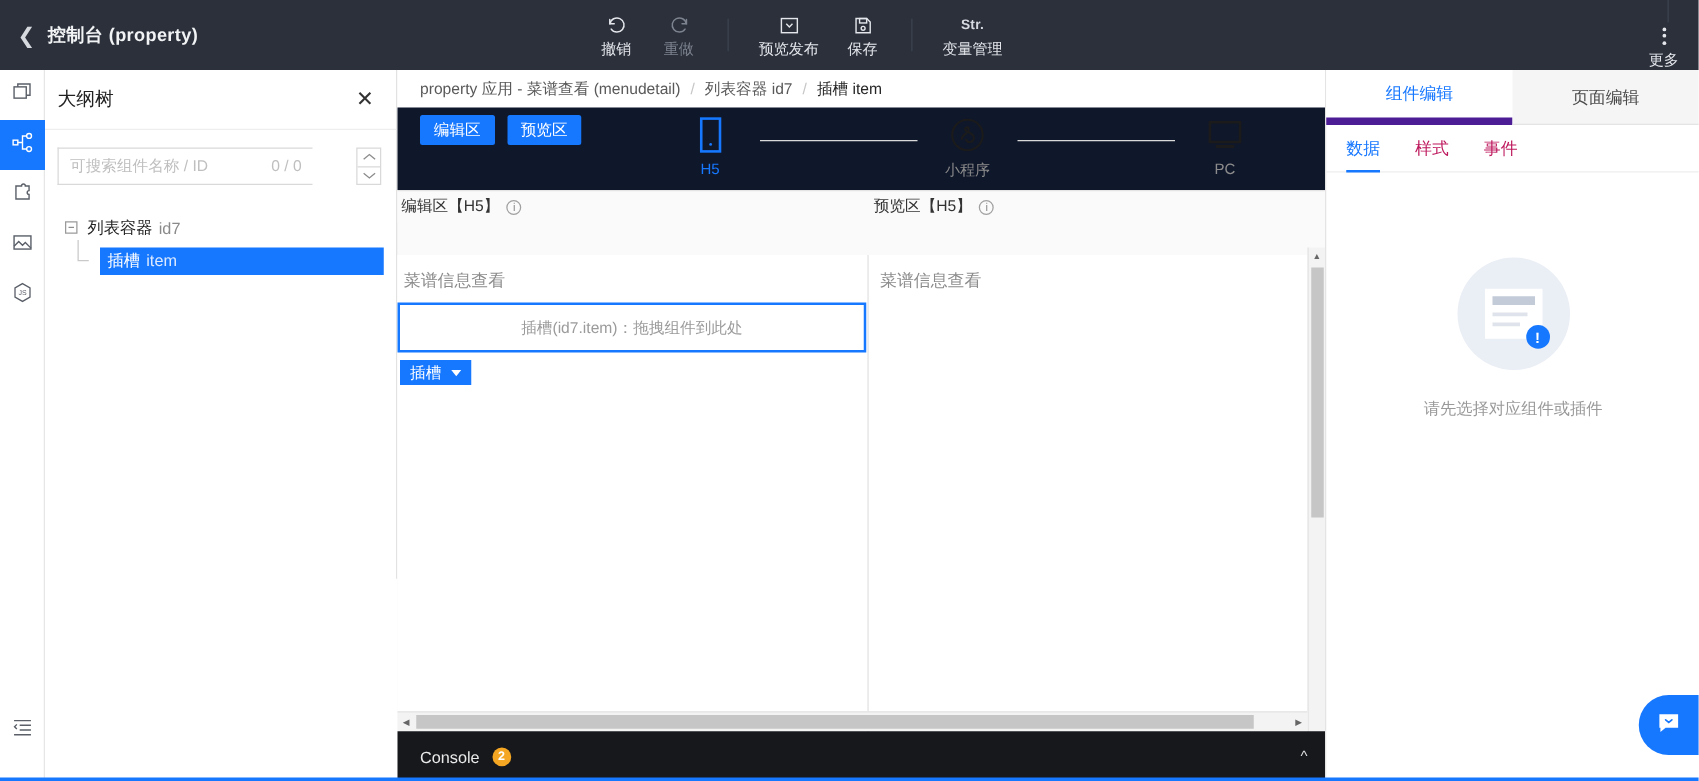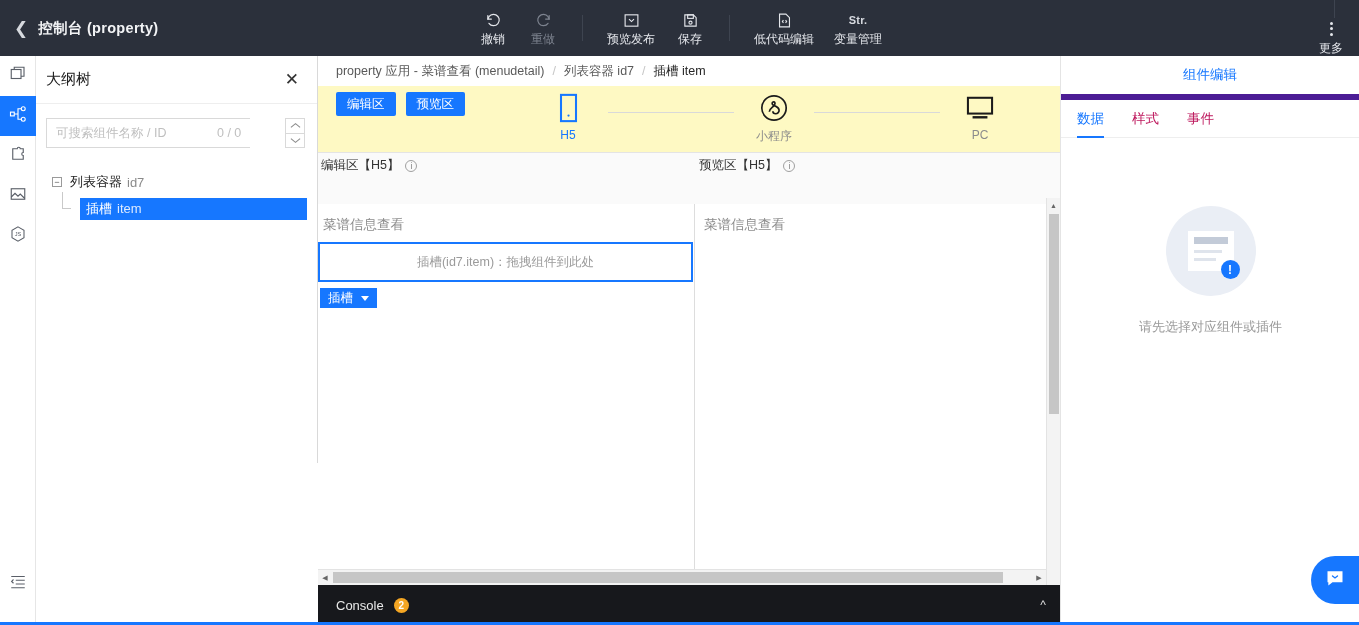--- a/index.html
+++ b/index.html
@@ -121,21 +121,21 @@
     background: #fafafa;
   }
   .crumb {
     height: 30px; display: flex; align-items: center; padding: 0 0 0 18px;
     font-size: 12.5px; color: #595959; background:#fff;
   }
   .crumb .sep { color: #c6c6c6; margin: 0 8px; }
   .crumb .cur { color: #262626; }
 
   .modebar {
-    height: 66px; background: #fef9c3; position: relative;
+    height: 66px; background: #0f172a; position: relative;
     display: flex; align-items: flex-start; padding: 6px 0 0 18px;
   }
   .mode-btn {
     background: #1677ff; color: #fff; font-size: 12.5px; border: none;
     height: 24px; padding: 0 11px; margin-right: 10px; cursor: pointer;
     font-family: inherit; border-radius: 2px;
   }
   .devices {
     position: absolute; left: 210px; top: 0; right: 0; height: 66px;
     display: flex; align-items: flex-start; padding-top: 4px;
@@ -321,29 +321,20 @@
             <path d="M4 4h12l4 4v12H4z"></path>
               <rect x="8" y="4" width="8" height="5"></rect>
               <circle cx="12" cy="15" r="2.2"></circle>
           </svg>
         </span>
         <span class="lb">保存</span>
       </div>
 
       <div class="tb-sep"></div>
 
-      <div class="tb-item">
-        <span class="ic">
-          <svg width="17" height="17" viewBox="0 0 24 24" fill="none" stroke="#e4e6eb" stroke-width="1.6">
-            <path d="M5 3h9l5 5v13H5z"></path>
-              <path d="M10.5 11.5L9 13.5l1.5 2M13.5 11.5L15 13.5l-1.5 2"></path>
-          </svg>
-        </span>
-        <span class="lb">低代码编辑</span>
-      </div>
       <div class="tb-item">
         <span class="ic">
           <span class="tb-str">Str.</span>
         </span>
         <span class="lb">变量管理</span>
       </div>
     </div>
 
     <div class="tb-right">
       <div class="tb-sep"></div>
@@ -544,20 +535,21 @@
     <div class="console">
       <span class="console-label">Console</span>
       <span class="badge">2</span>
       <span class="console-chev">^</span>
     </div>
   </div>
 
   <div class="right">
     <div class="rtabs">
       <div class="rtab active">组件编辑</div>
+      <div class="rtab">页面编辑</div>
     </div>
     <div class="rsub">
       <div class="rsub-item active">数据</div>
       <div class="rsub-item">样式</div>
       <div class="rsub-item">事件</div>
     </div>
 
     <div class="empty">
       <div class="empty-circle">
         <div class="empty-doc">

